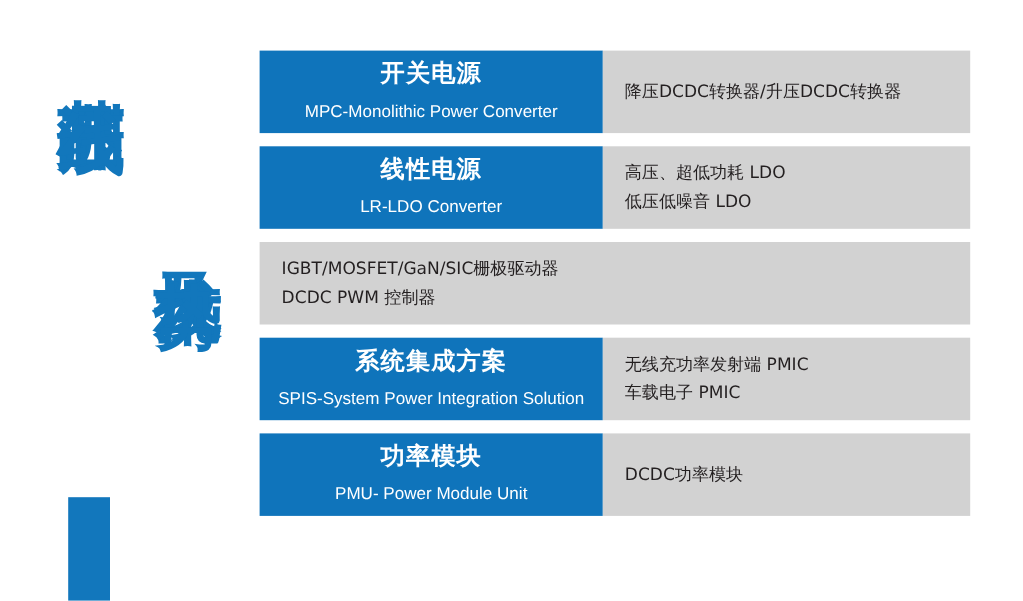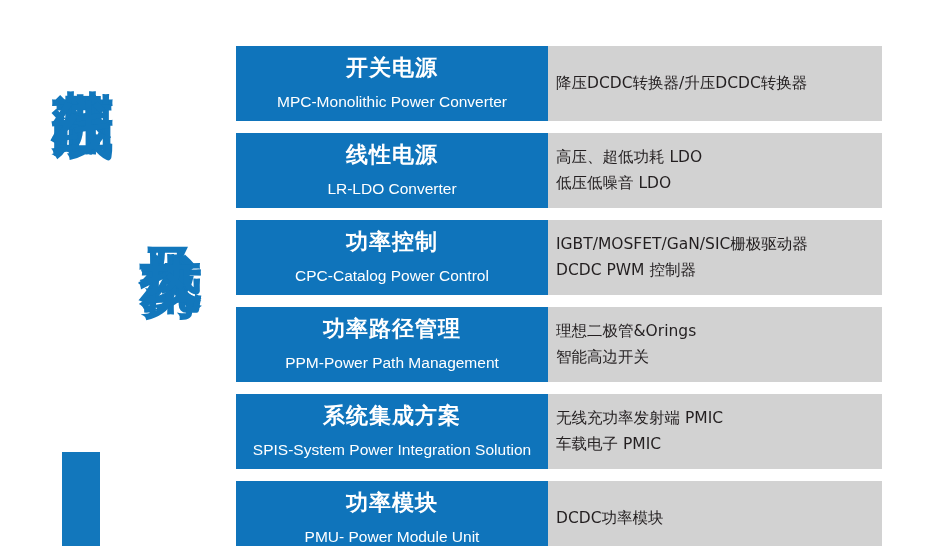--- a/index.html
+++ b/index.html
@@ -111,21 +111,21 @@
   }
 
   .row-desc {
     flex: 1 1 auto;
     background: #D2D2D2;
     color: #231F20;
     display: flex;
     flex-direction: column;
     justify-content: center;
     box-sizing: border-box;
-    padding: 0 0 0 8px;
+    padding: 0 0 0 20px;
   }
 
   .desc-line {
     font-size: 15.5px;
     line-height: 1.62;
     font-family: "DejaVu Sans", "Liberation Sans", sans-serif;
     white-space: nowrap;
   }
 
   .desc-line.single {
@@ -160,40 +160,26 @@
         <div class="cat-cn">线性电源</div>
         <div class="cat-en">LR-LDO Converter</div>
       </div>
       <div class="row-desc">
         <div class="desc-line">高压、超低功耗 LDO</div>
         <div class="desc-line">低压低噪音 LDO</div>
       </div>
     </div>
 
     <div class="row">
-      <div class="row-cat">
-        <div class="cat-cn">功率控制</div>
-        <div class="cat-en">CPC-Catalog Power Control</div>
-      </div>
       <div class="row-desc">
         <div class="desc-line">IGBT/MOSFET/GaN/SIC栅极驱动器</div>
         <div class="desc-line">DCDC PWM 控制器</div>
       </div>
     </div>
 
-    <div class="row">
-      <div class="row-cat">
-        <div class="cat-cn">功率路径管理</div>
-        <div class="cat-en">PPM-Power Path Management</div>
-      </div>
-      <div class="row-desc">
-        <div class="desc-line">理想二极管&amp;Orings</div>
-        <div class="desc-line">智能高边开关</div>
-      </div>
-    </div>
 
     <div class="row">
       <div class="row-cat">
         <div class="cat-cn">系统集成方案</div>
         <div class="cat-en">SPIS-System Power Integration Solution</div>
       </div>
       <div class="row-desc">
         <div class="desc-line">无线充功率发射端 PMIC</div>
         <div class="desc-line">车载电子 PMIC</div>
       </div>

